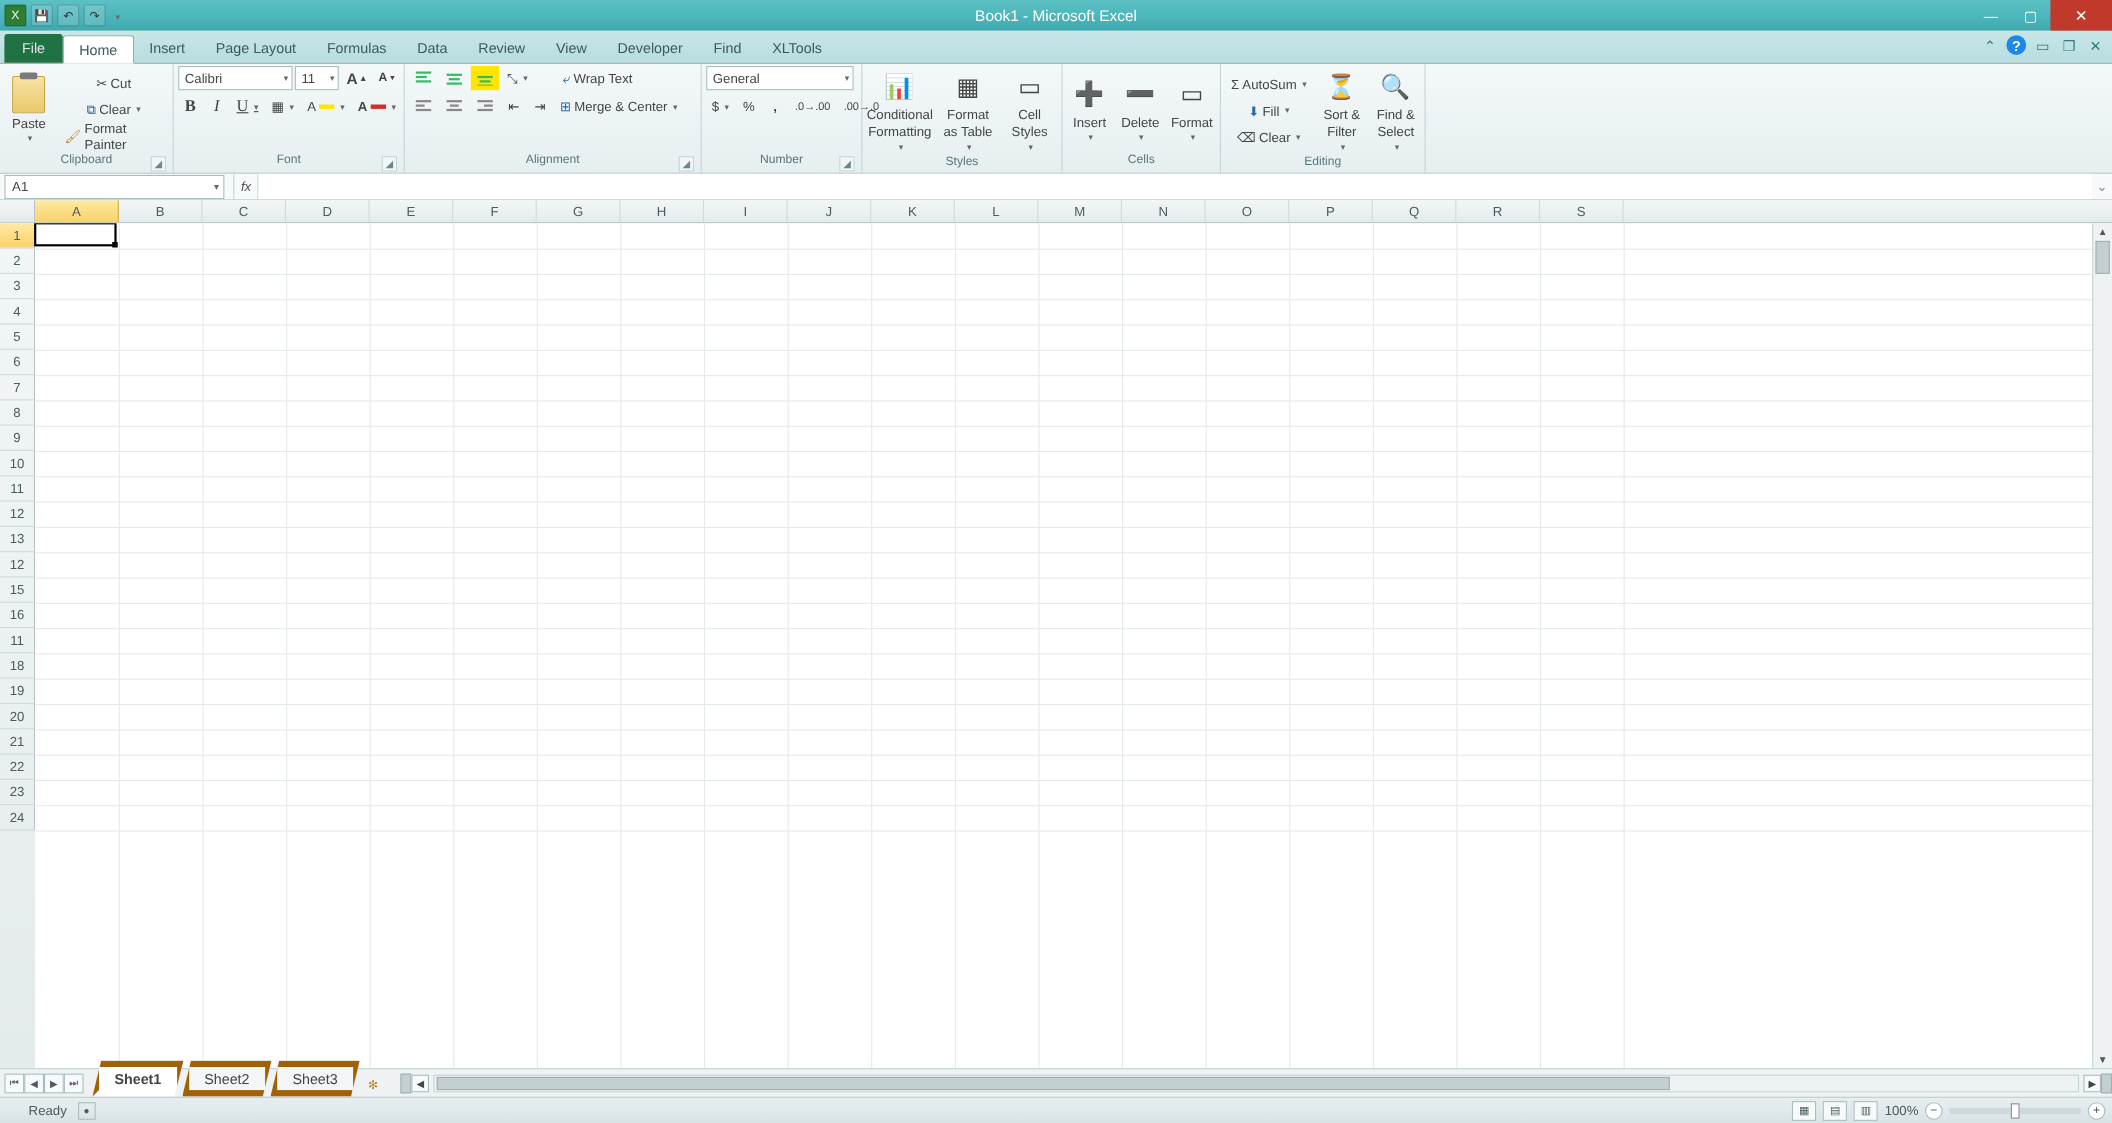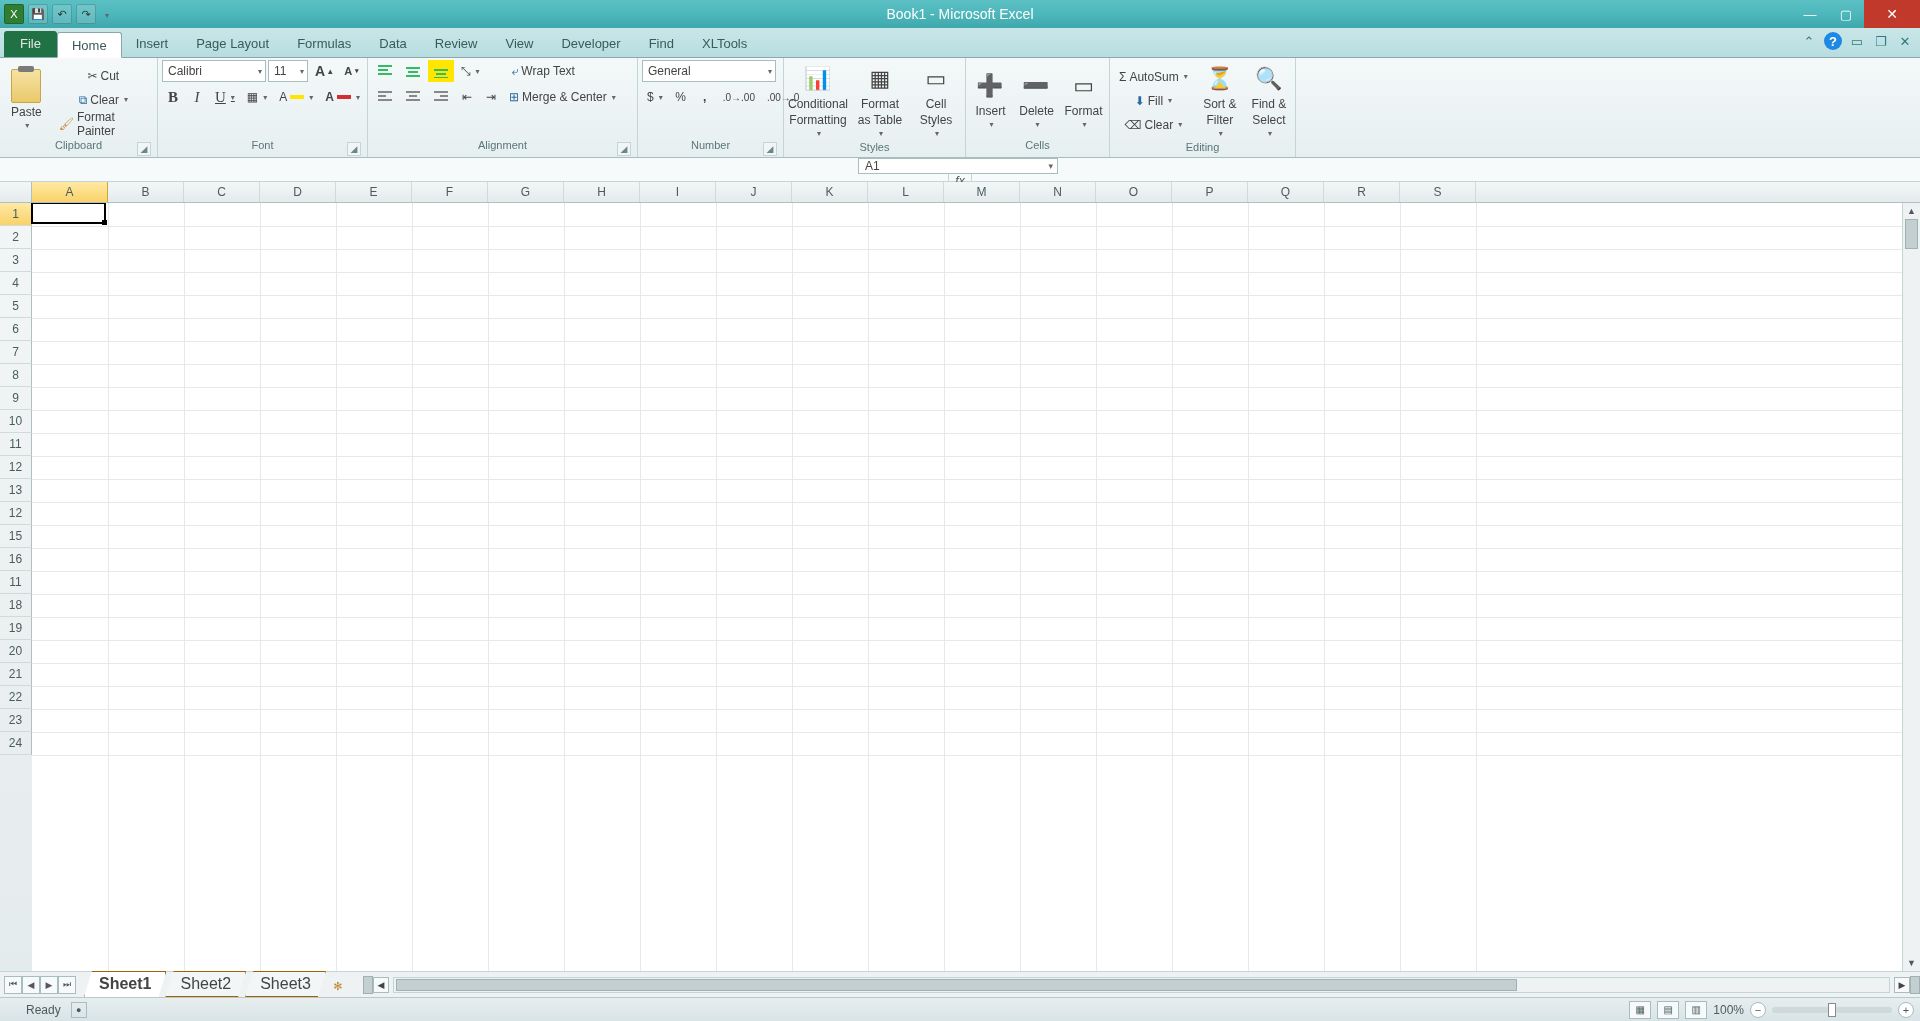--- a/index.html
+++ b/index.html
@@ -36,21 +36,21 @@
 .btn-big { width:60px; display:flex; flex-direction:column; align-items:center; justify-content:center; gap:2px; font-size:12px; color:#444; padding:3px 2px; }
 .btn-big .big-ico { width:32px; height:32px; display:flex; align-items:center; justify-content:center; font-size:22px; }
 .drop-caret::after { content:"▾"; font-size:8px; color:#666; margin-left:2px; }
 .combo { height:22px; border:1px solid #a9bdbf; background:#fff; display:flex; align-items:center; padding:0 4px 0 5px; font-size:12px; position:relative; }
 .combo::after { content:"▾"; position:absolute; right:3px; font-size:8px; color:#666; }
 .col-stack { display:flex; flex-direction:column; gap:2px; }
 .row-inline { display:flex; gap:2px; align-items:center; }
 .color-bar { height:4px; width:14px; display:block; }
 
 
-.formula-bar { height:24px; border-bottom:1px solid #c4d5d6; display:flex; align-items:center; background:#f6fafa;flex-direction:column; }
+.formula-bar { height:24px; border-bottom:1px solid #c4d5d6; display:flex; align-items:center; background:#f6fafa; }
 .name-box { width:200px; height:22px; border:1px solid #a9bdbf; background:#fff; margin:0 8px 0 4px; display:flex; align-items:center; padding:0 6px; font-size:12px; position:relative; }
 .name-box::after { content:"▾"; position:absolute; right:4px; font-size:9px; color:#666; }
 .fx-lbl { font-style:italic; font-size:12px; color:#555; padding:0 6px; border-left:1px solid #c4d5d6; border-right:1px solid #c4d5d6; height:100%; display:flex; align-items:center; }
 .formula-input { flex:1; height:100%; border:none; padding:0 6px; font-size:12px; background:#fff; }
 .f-expand { width:18px; display:flex; align-items:center; justify-content:center; color:#888; }
 
 
 .grid-wrap { position:absolute; top:182px; left:0; right:0; bottom:50px; display:flex; flex-direction:column; }
 .col-headers { display:flex; height:21px; background:linear-gradient(#f3f6f7,#e4ebec); border-bottom:1px solid #b0bfc0; }
 .corner { width:32px; border-right:1px solid #b0bfc0; background:linear-gradient(#f3f6f7,#e4ebec); }
@@ -67,21 +67,21 @@
 .active-cell::after { content:""; position:absolute; right:-3px; bottom:-3px; width:5px; height:5px; background:#000; }
 .vscroll { width:18px; background:#eef2f3; border-left:1px solid #c4d5d6; position:relative; }
 .vscroll .thumb { position:absolute; top:16px; left:2px; right:2px; height:30px; background:#c3cfd0; border:1px solid #9fb1b2; }
 .vscroll .arrow { position:absolute; left:0; right:0; height:16px; display:flex; align-items:center; justify-content:center; font-size:9px; color:#556; }
 
 
 .sheettab-row { position:absolute; bottom:24px; left:0; right:0; height:26px; display:flex; align-items:center; background:#eef2f3; border-top:1px solid #c4d5d6; }
 .tab-nav { display:flex; gap:0; padding-left:4px; }
 .tab-nav span { width:18px; height:18px; border:1px solid #a9bdbf; background:#f7fafa; display:flex; align-items:center; justify-content:center; font-size:9px; color:#556; }
 .sheet-tabs { display:flex; align-items:flex-end; margin-left:8px; height:100%; }
-.sheet-tab { padding:3px 14px 3px 14px; border:1px solid #a16207; background:#f2f6f7; margin-right:-1px; font-size:16px; clip-path:polygon(8px 0,100% 0,calc(100% - 8px) 100%,0 100%); }
+.sheet-tab { padding:3px 14px 3px 14px; border:6px solid #a16207; background:#f2f6f7; margin-right:-1px; font-size:13px; clip-path:polygon(8px 0,100% 0,calc(100% - 8px) 100%,0 100%); }
 .sheet-tab.active { background:#fff; font-weight:bold; border-bottom-color:#fff; }
 .new-sheet { width:26px; text-align:center; font-size:11px; color:#c0892c; padding:3px 0 0; }
 .hscroll-area { flex:1; display:flex; align-items:center; justify-content:flex-start; margin-left:12px; }
 .hscroll-bar { flex:1; height:16px; background:#eef2f3; border:1px solid #c4d5d6; position:relative; margin:0 4px; }
 .hscroll-bar .thumb { position:absolute; left:2px; top:1px; bottom:1px; width:75%; background:#c3cfd0; border:1px solid #9fb1b2; }
 .hscroll-area .arrow { width:16px; height:16px; border:1px solid #a9bdbf; background:#f7fafa; display:flex; align-items:center; justify-content:center; font-size:9px; }
 .split-handle { width:10px; height:18px; background:#c3cfd0; border:1px solid #9fb1b2; }
 
 
 .status-bar { position:absolute; bottom:0; left:0; right:0; height:24px; background:linear-gradient(#e7eef0,#d8e3e5); border-top:1px solid #b9c8c9; display:flex; align-items:center; font-size:12px; color:#4a5c5d; padding:0 6px; }

